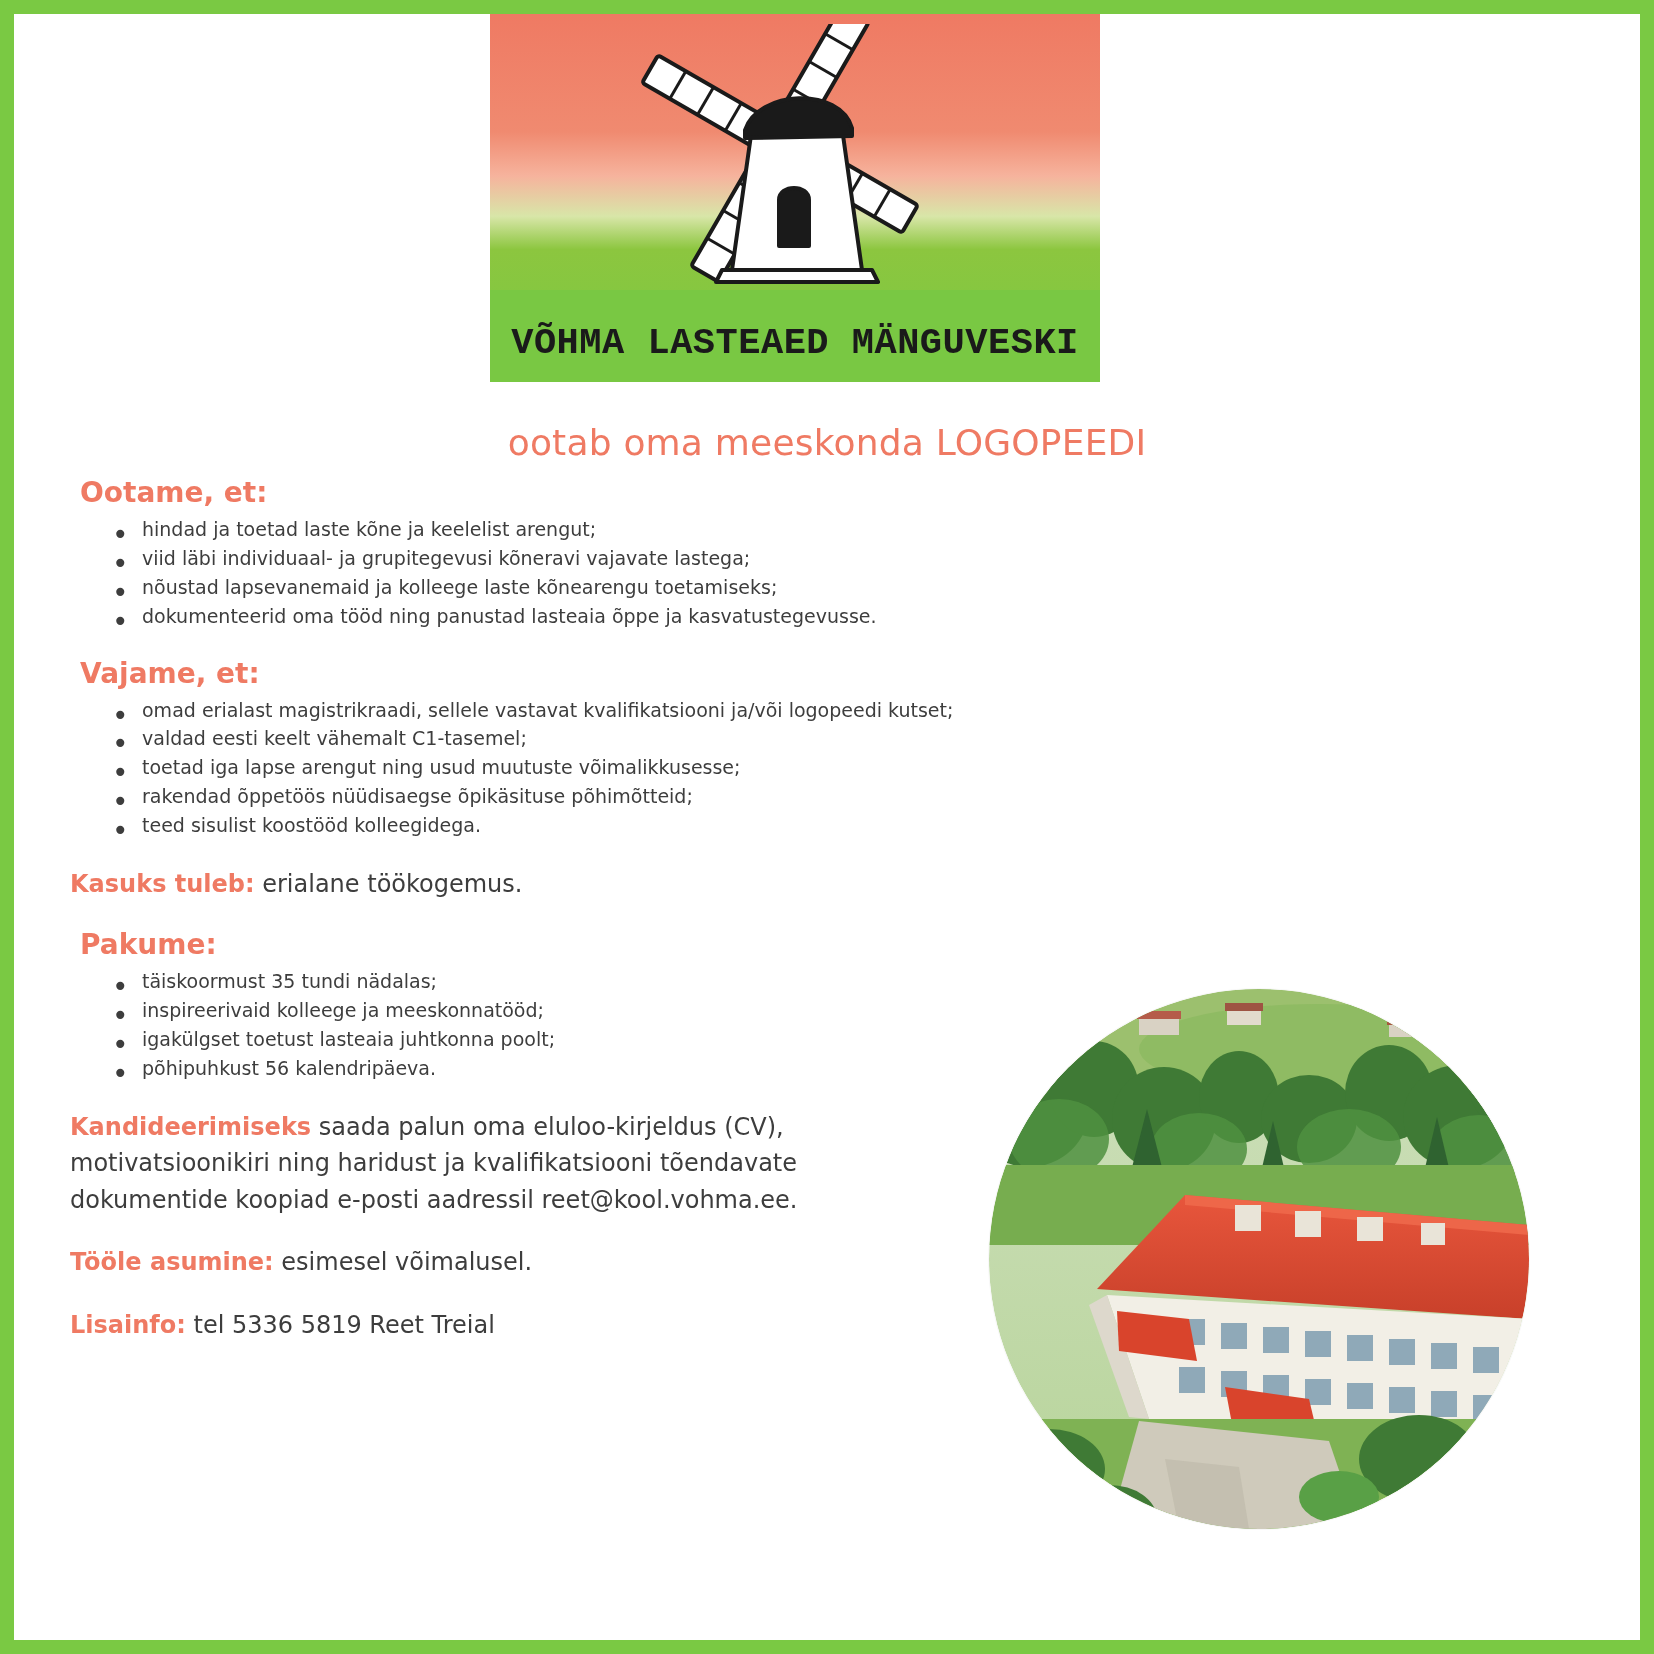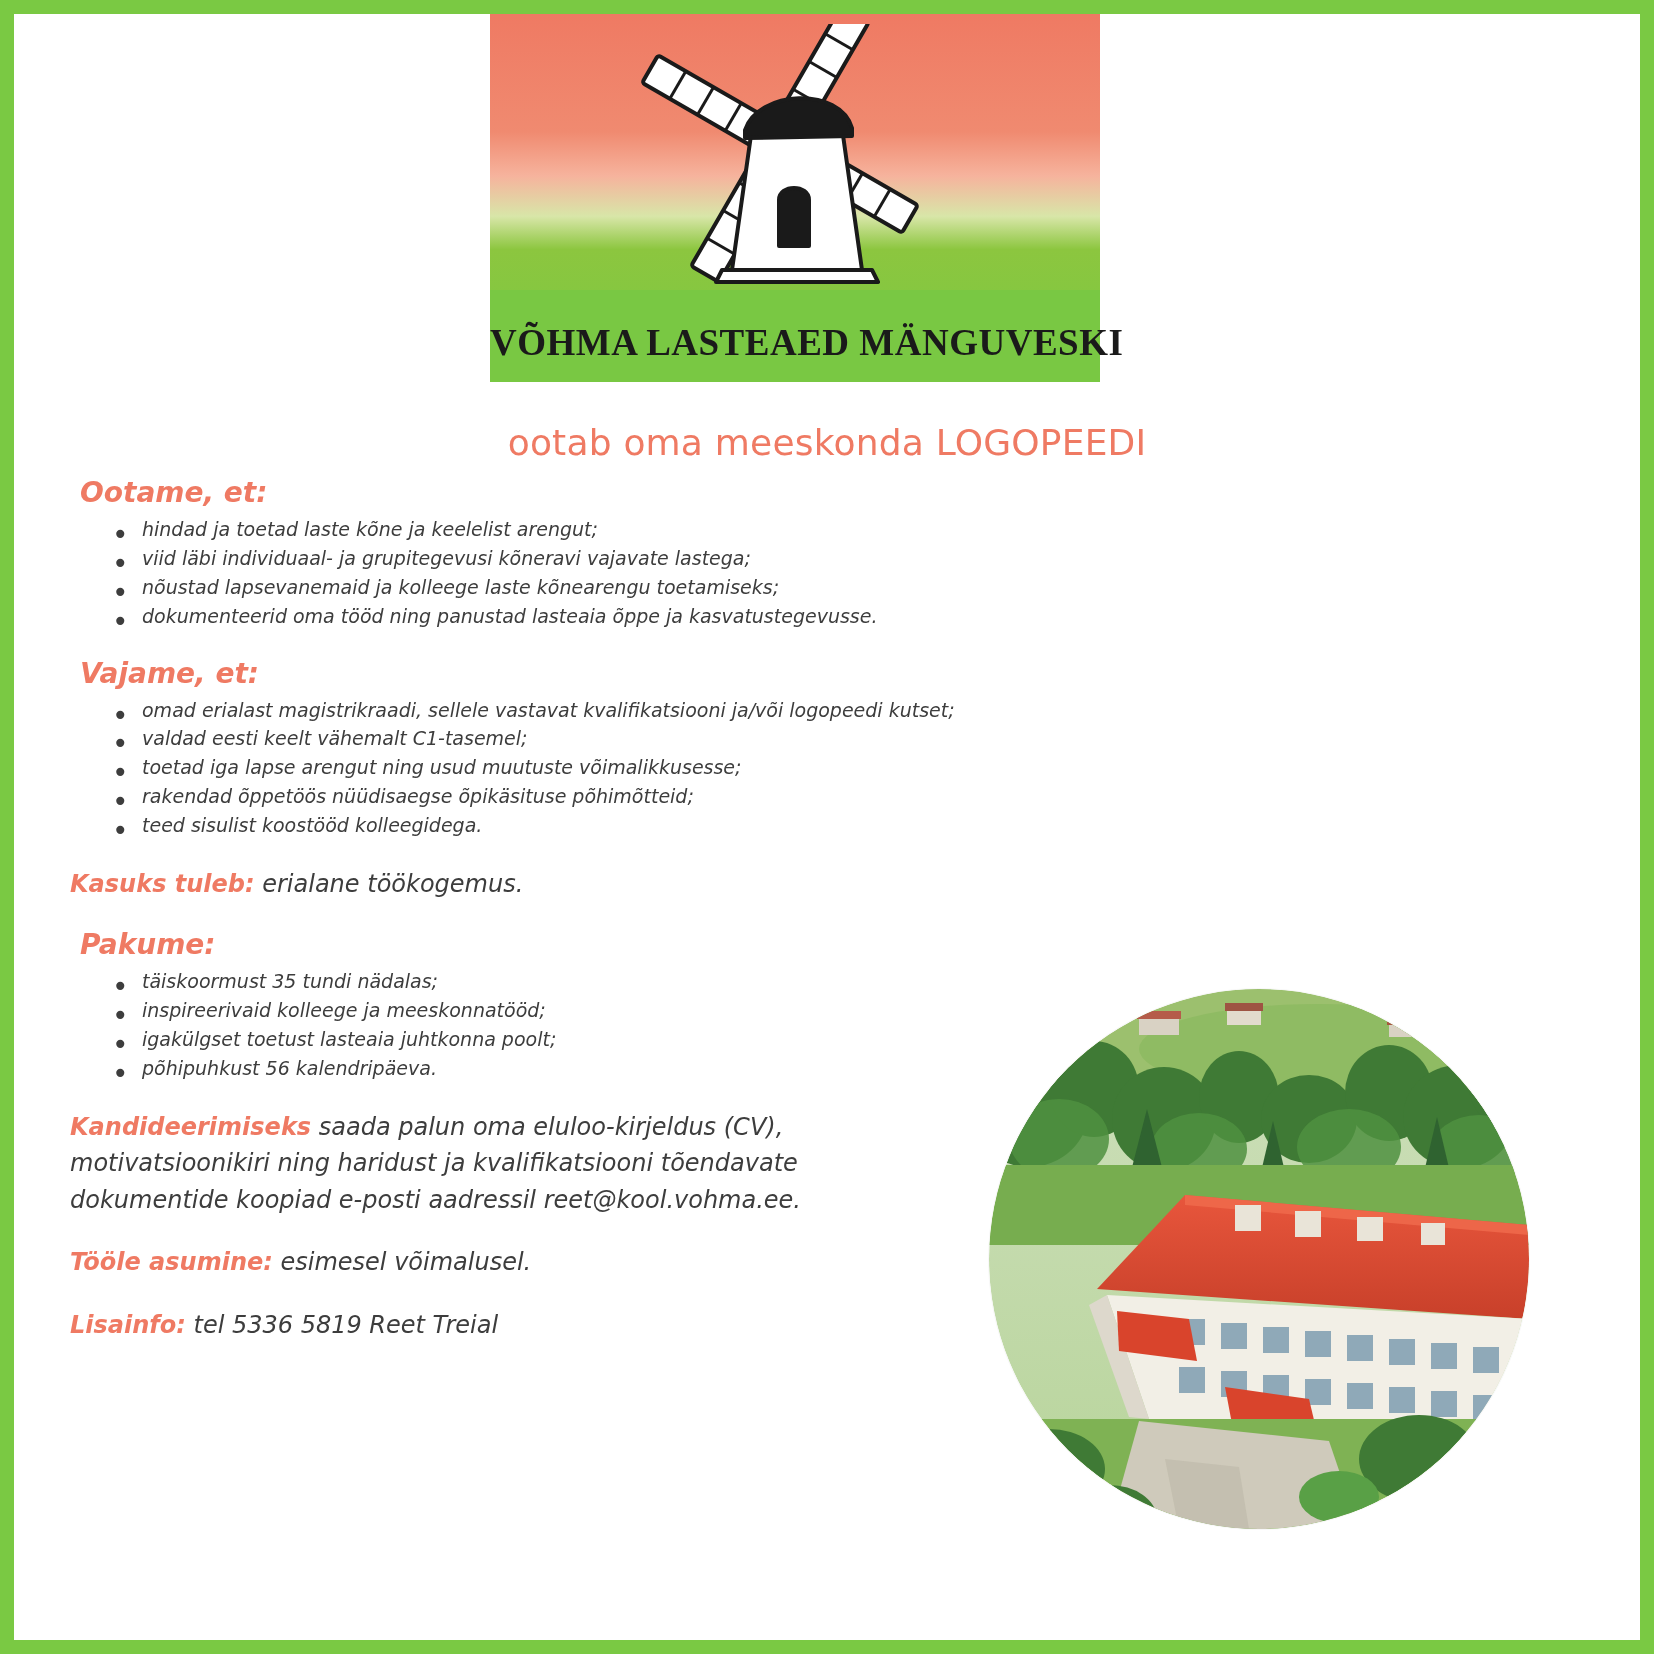--- a/index.html
+++ b/index.html
@@ -58,21 +58,21 @@
   }
   .logo-mill {
     position: absolute;
     left: 0; right: 0; top: 10px;
     height: 270px;
   }
   .logo-text {
     position: absolute;
     left: 0; right: 0; bottom: 18px;
     text-align: center;
-    font-family: Liberation Serif, serif;
+    font-family: Liberation Mono, monospace;
     font-weight: bold;
     font-size: 37px;
     letter-spacing: 0.5px;
     color: #1a1a1a;
     white-space: nowrap;
   }
 
   
   .headline {
     position: absolute;
@@ -85,21 +85,20 @@
     letter-spacing: 0.2px;
   }
 
   
   .content {
     position: absolute;
     left: 56px;
     top: 462px;
     width: 1480px;
     color: #3d3d3d;
-    font-style: italic;
   }
   .sec-head {
     color: #ef7a63;
     font-weight: bold;
     font-size: 28px;
     margin: 0 0 6px 10px;
   }
   ul.bullets {
     list-style: none;
     margin: 0 0 26px 0;

